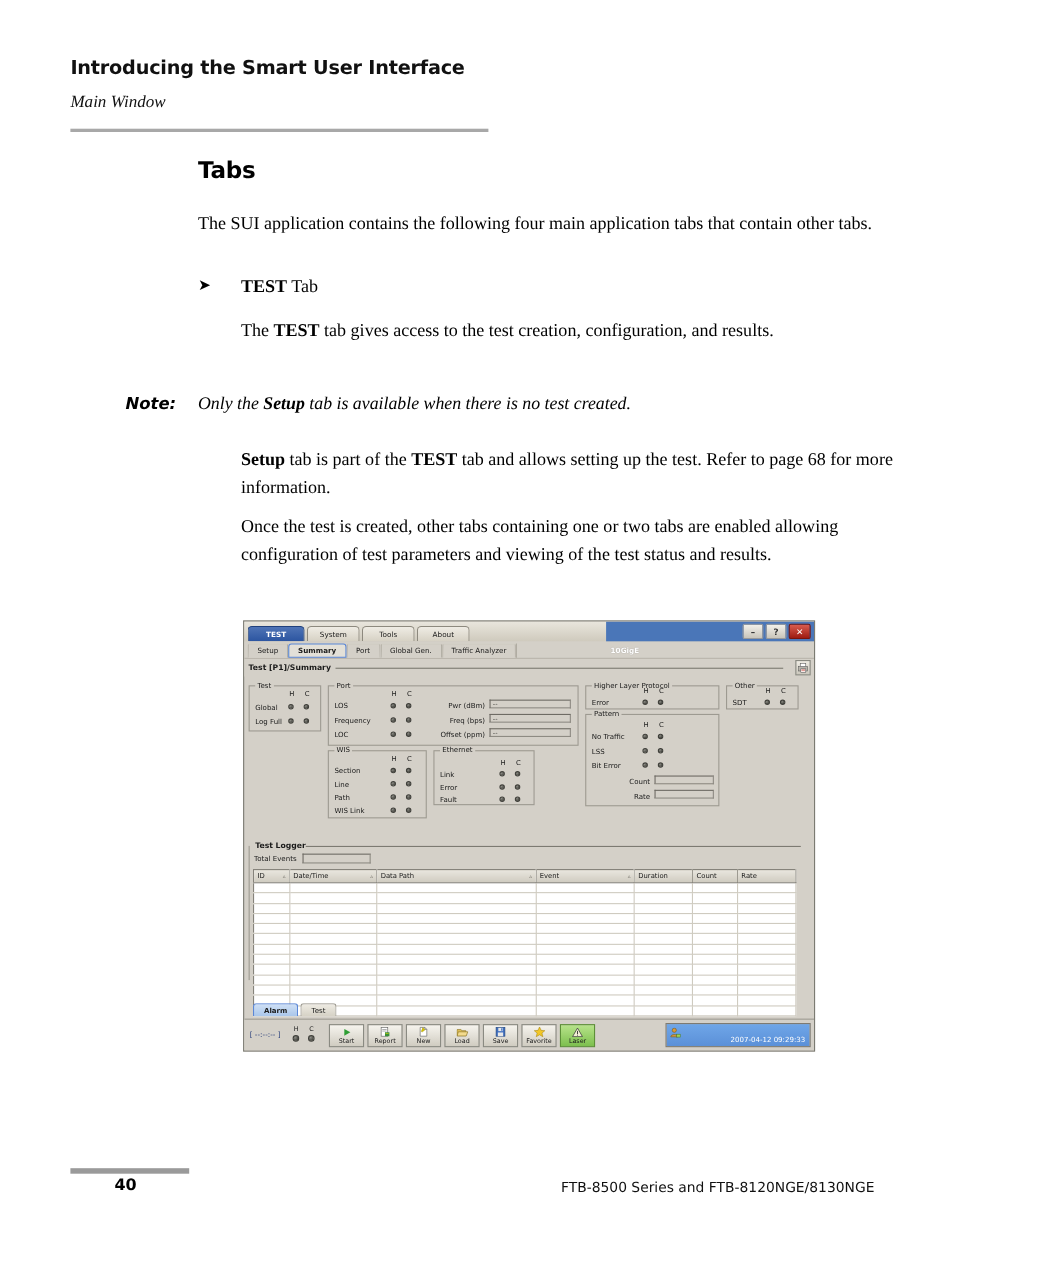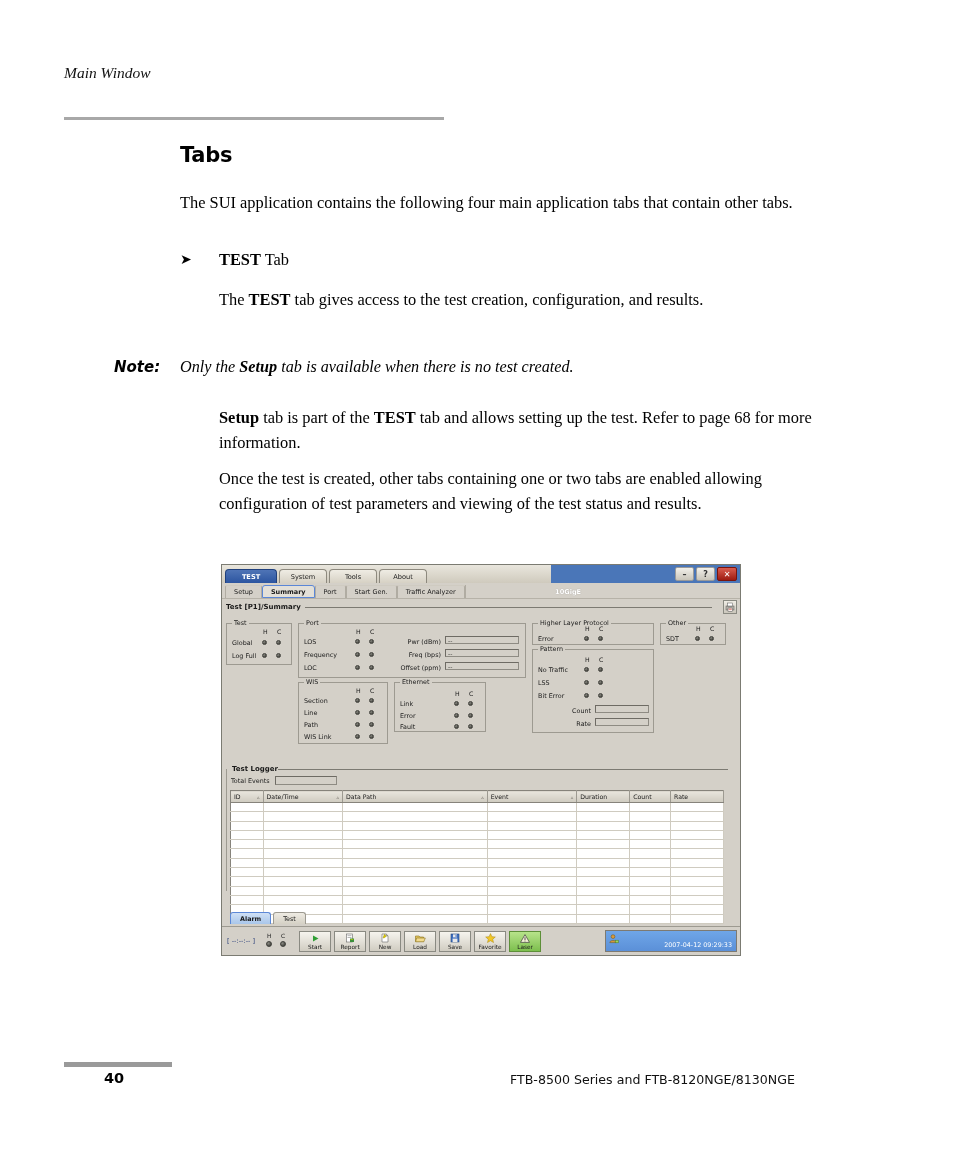--- a/index.html
+++ b/index.html
@@ -334,20 +334,21 @@
   .statusbox .who { position: absolute; left: 3px; top: 3px; }
   .statusbox .stamp {
     position: absolute; right: 4px; bottom: 2px;
     font-size: 6.4px; color: #ffffff;
   }
 </style>
 </head>
 <body>
 
 <div class="pg-header">
+  <h1>Introducing the Smart User Interface</h1>
   <div class="subtitle">Main Window</div>
 </div>
 <div class="hdr-rule"></div>
 
 <h2 class="section-title">Tabs</h2>
 
 <div class="para p-intro">The SUI application contains the following four main application tabs that contain other tabs.</div>
 
 <div class="bullet-row">
   <span class="bullet-arrow">➤</span>
@@ -381,21 +382,21 @@
       <div class="winbtn">–</div>
       <div class="winbtn">?</div>
       <div class="winbtn close">✕</div>
     </div>
   </div>
 
   <div class="subtabs">
     <div class="stab">Setup</div>
     <div class="stab active">Summary</div>
     <div class="stab">Port</div>
-    <div class="stab">Start Gen.</div>
+    <div class="stab">Global Gen.</div>
     <div class="stab">Traffic Analyzer</div>
     <div class="stab-filler"></div>
   </div>
 
   <div class="crumbrow">
     <div class="crumb-label">Test [P1]/Summary</div>
     <div class="crumb-rule"></div>
     <div class="crumb-icon-btn">
       <svg width="10" height="10" viewBox="0 0 10 10">
         <rect x="1" y="4" width="8" height="4" fill="#b9b6ad" stroke="#555" stroke-width="0.5"></rect>

